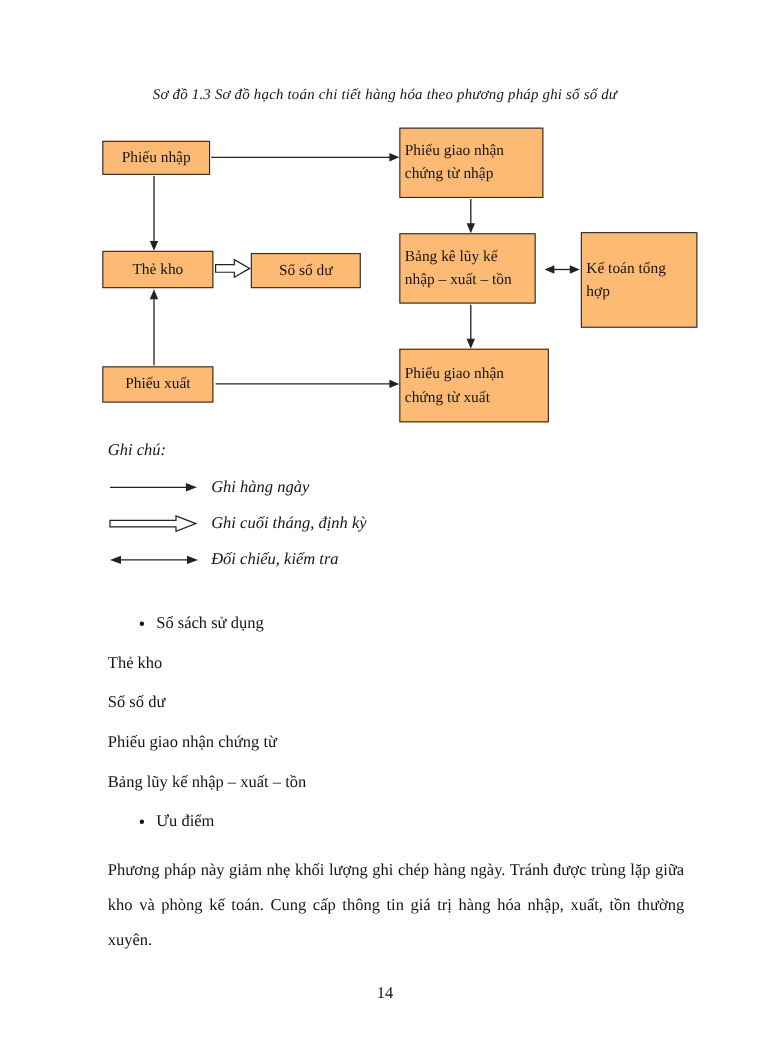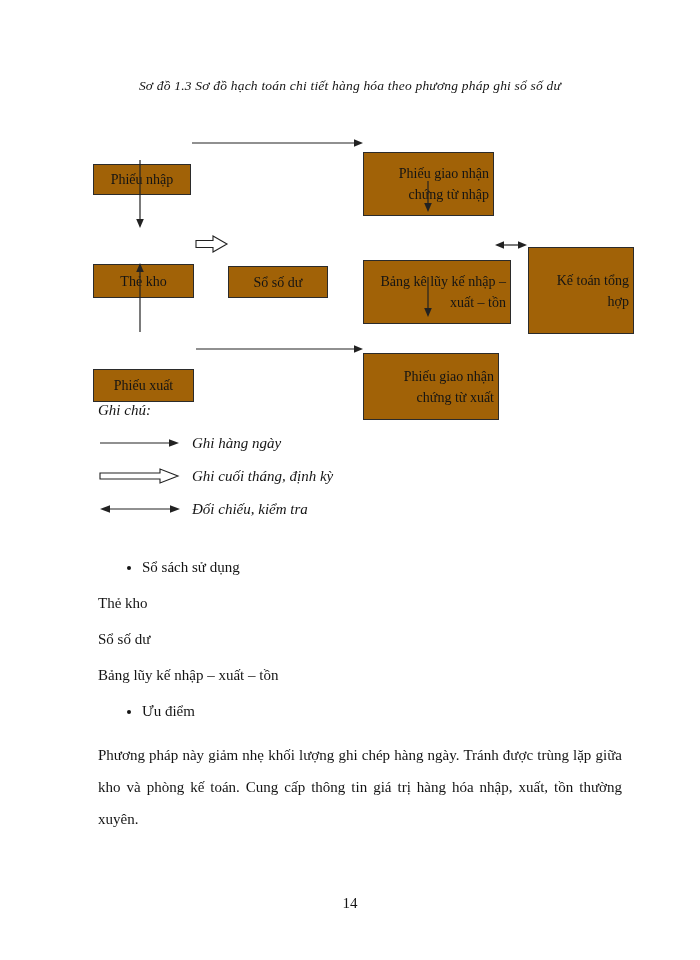--- a/index.html
+++ b/index.html
@@ -20,35 +20,34 @@
     left:0; top:78px;
     width:100%;
     text-align:center;
     font-style:italic;
     font-size:13.5px;
     letter-spacing:0.2px;
   }
   .box {
     position:absolute;
     border:1px solid #2b2b2b;
-    background:#a16207;
+    background:#fdba74;
     display:flex;
     align-items:center;
     justify-content:center;
-    text-align:right;
+    text-align:left;
     font-size:14px;
     line-height:1.5;
     padding:2px 4px;
-    margin-top:36px;
   }
   #box-phieu-nhap { left:93px;  top:128px; width:98px;  height:31px; }
   #box-pgn-nhap   { left:363px; top:116px; width:131px; height:64px; }
   #box-the-kho    { left:93px;  top:228px; width:101px; height:34px; }
   #box-so-so-du   { left:228px; top:230px; width:100px; height:32px; }
-  #box-bang-ke    { left:363px; top:224px; width:148px; height:64px; }
+  #box-bang-ke    { left:363px; top:212px; width:124px; height:64px; }
   #box-ke-toan    { left:528px; top:211px; width:106px; height:87px; }
   #box-phieu-xuat { left:93px;  top:333px; width:101px; height:33px; }
   #box-pgn-xuat   { left:363px; top:317px; width:136px; height:67px; }
   .arrows {
     position:absolute;
     left:0; top:0;
     width:700px; height:960px;
     pointer-events:none;
   }
   .legend {
@@ -181,20 +180,21 @@
       <span class="legend-label">Đối chiếu, kiểm tra</span>
     </div>
   </div>
 
   <div class="content">
     <ul class="bullet-list">
       <li>Sổ sách sử dụng</li>
     </ul>
     <div class="plain-item">Thẻ kho</div>
     <div class="plain-item">Sổ số dư</div>
+    <div class="plain-item">Phiếu giao nhận chứng từ</div>
     <div class="plain-item">Bảng lũy kế nhập – xuất – tồn</div>
     <ul class="bullet-list">
       <li>Ưu điểm</li>
     </ul>
     <p class="body-paragraph">Phương pháp này giảm nhẹ khối lượng ghi chép hàng ngày. Tránh được trùng lặp giữa kho và phòng kế toán. Cung cấp thông tin giá trị hàng hóa nhập, xuất, tồn thường xuyên.</p>
   </div>
 
   <div class="page-number">14</div>
 
 </div>

